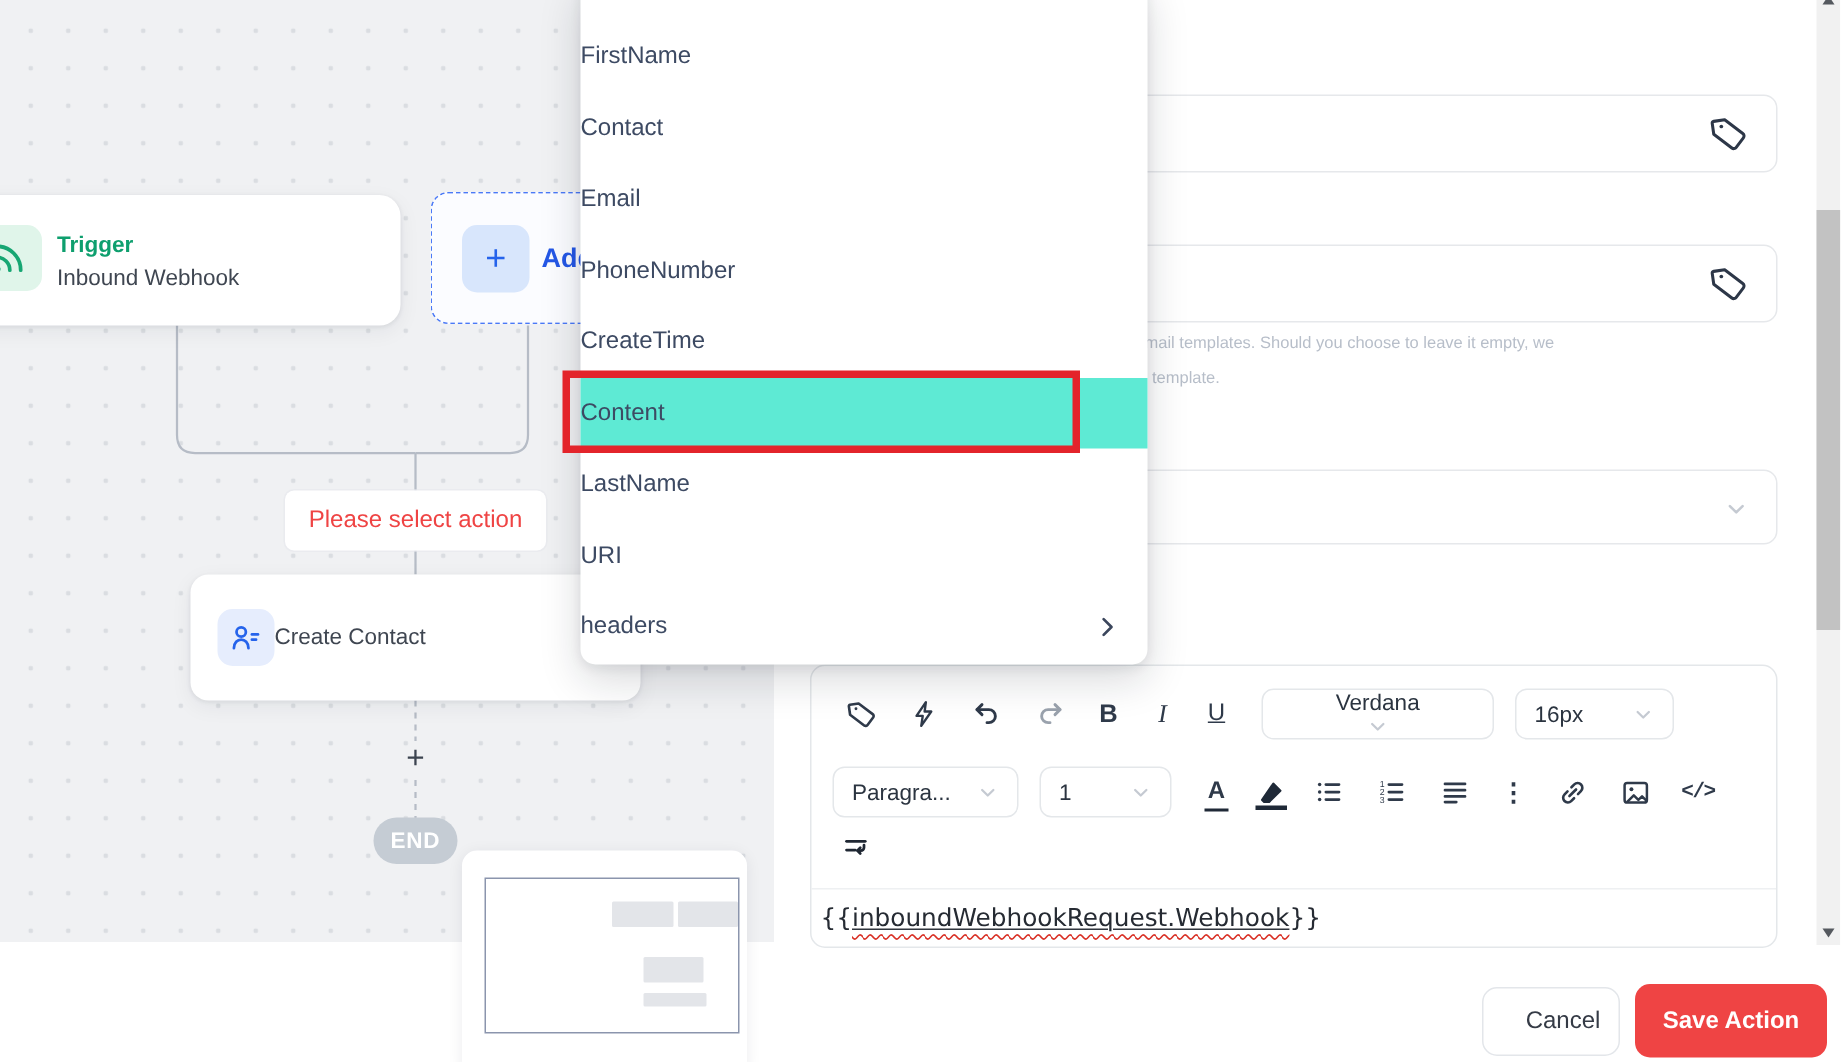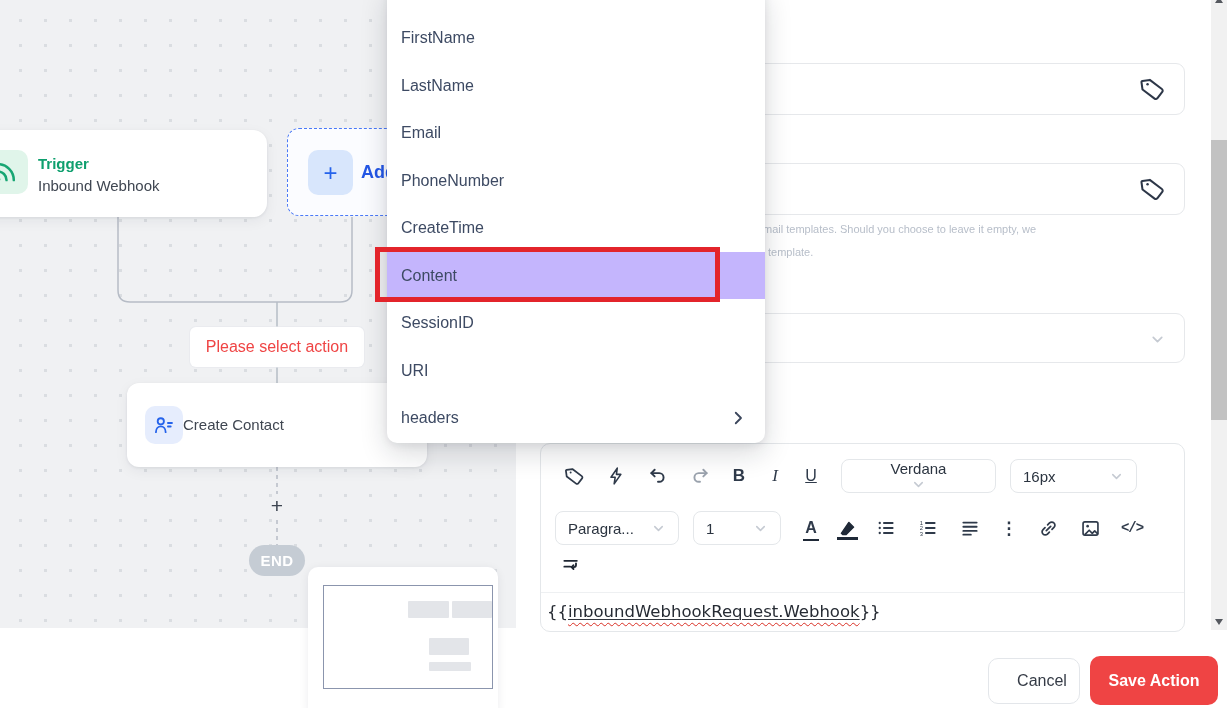--- a/index.html
+++ b/index.html
@@ -44,23 +44,23 @@
   .preview-card { position:absolute; left:308px; top:567px; width:190px; height:150px; background:#fff;
     border-radius:10px; box-shadow:0 2px 10px rgba(20,30,50,.08); }
   .preview-rect { position:absolute; left:15px; top:18px; width:170px; height:104px;
     border:1.5px solid #8b95ad; background:#fff; }
   .ph-bar { position:absolute; background:#e3e5e9; border-radius:1px; }
 
   
   .dropdown { position:absolute; left:387px; top:-12px; width:378px; height:455px; background:#fff;
     border-radius:0 0 10px 10px; box-shadow:0 10px 28px rgba(16,24,40,.16), 0 2px 8px rgba(16,24,40,.08);
     z-index:10; padding-top:26px; }
-  .dd-item { position:relative; height:47.5px; line-height:47.5px; padding-left:14px;
+  .dd-item { position:relative; height:47.5px; line-height:47.5px; 
     font-size:16px; color:#3d4a63; cursor:pointer; }
-  .dd-item.highlighted { background:#c4b5fd; }
+  .dd-item.highlighted { background:#5eead4; }
   .dd-chevron { position:absolute; right:18px; top:15px; }
 
   .red-rect { position:absolute; left:375px; top:247px; width:345px; height:55px;
     border:5px solid #e3242b; z-index:20; pointer-events:none; }
 
   
   .panel { position:absolute; left:516px; top:0; width:711px; height:708px; background:#fff; }
   .field { position:absolute; left:24px; width:645px; height:52px; background:#fff;
     border:1px solid #e6e8eb; border-radius:9px; }
   .field .tag-slot { position:absolute; right:18px; top:12px; cursor:pointer; }
@@ -81,21 +81,21 @@
   .tb-btn { width:38px; height:34px; display:flex; align-items:center; justify-content:center;
     border-radius:6px; cursor:pointer; color:#2f3a4a; }
   .tb-btn.narrow { width:32px; }
   .tb-bold { font-size:17px; font-weight:700; }
   .tb-italic { font-size:17px; font-style:italic; font-family:"Liberation Serif", serif; }
   .tb-underline { font-size:16px; text-decoration:underline; }
   .tb-select { height:34px; border:1px solid #e4e7ea; border-radius:8px; display:flex;
     align-items:center; justify-content:space-between; padding:0 12px; font-size:15px;
     color:#2b3440; cursor:pointer; background:#fff; }
   .sel-font { width:155px; margin-left:10px;flex-direction:column; }
-  .sel-size { width:127px; margin-left:10px; }
+  .sel-size { width:106px; margin-left:10px; }
   .sel-para { width:124px; }
   .sel-line { width:88px; margin-left:10px; }
   .glyph-underbar { position:relative; font-size:16px; font-weight:600; }
   .glyph-underbar::after { content:""; position:absolute; left:-2px; right:-2px; bottom:-4px;
     height:2.5px; background:#1f2937; }
   .tb-more { font-size:17px; font-weight:700; letter-spacing:0; }
   .tb-code { font-size:14px; font-weight:700; font-family:"Liberation Mono", monospace; letter-spacing:-1px; }
   .editor-divider { position:absolute; left:0; right:0; top:148px; height:1px; background:#eef0f2; }
   .editor-content { position:absolute; left:6px; top:158px; right:8px; font-size:16.5px; color:#262b33;
     font-family:"DejaVu Sans", sans-serif; white-space:nowrap; }
@@ -336,26 +336,26 @@
       <div class="editor-divider"></div>
 
       <div class="editor-content">
         <span>{{</span><span class="var-wavy"><span class="var-solid">inboundWebhookRequest.Webhook</span></span><span>}}</span>
       </div>
     </div>
   </div>
 
   <div class="dropdown">
     <div class="dd-item">FirstName</div>
-    <div class="dd-item">LastName</div>
+    <div class="dd-item">Contact</div>
     <div class="dd-item">Email</div>
     <div class="dd-item">PhoneNumber</div>
     <div class="dd-item">CreateTime</div>
     <div class="dd-item highlighted">Content</div>
-    <div class="dd-item">SessionID</div>
+    <div class="dd-item">LastName</div>
     <div class="dd-item">URI</div>
     <div class="dd-item">
       <span>headers</span>
       <span class="dd-chevron">
         <svg width="18" height="18" viewBox="0 0 24 24" fill="none" stroke="#3b465c" stroke-width="2.4" stroke-linecap="round" stroke-linejoin="round">
             <path d="M9 5 l7 7 -7 7"></path>
           </svg>
       </span>
     </div>
   </div>

